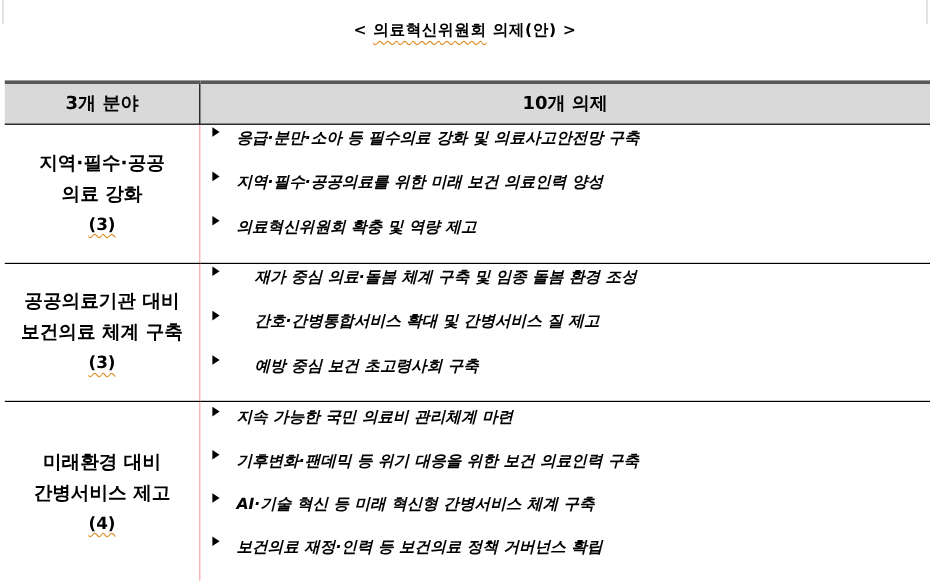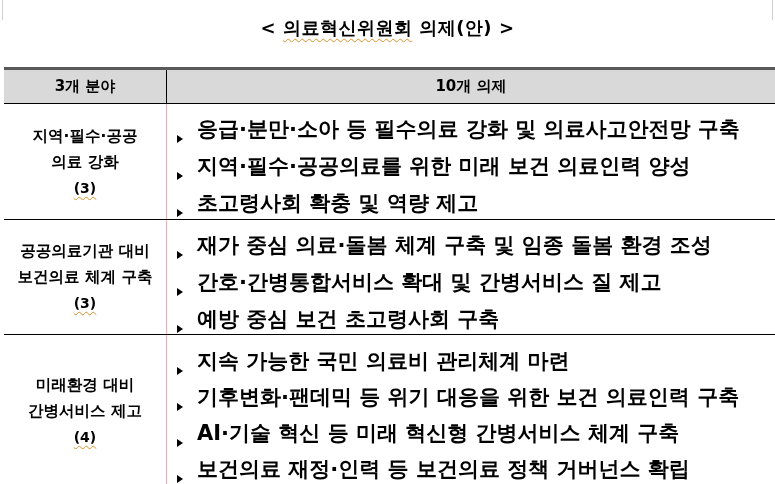--- a/index.html
+++ b/index.html
@@ -30,21 +30,21 @@
       width: 2px;
       height: 20px;
       border-left: 1px solid #d0d0d0;
     }
     .title {
       position: absolute;
       top: 16px;
       left: 0;
       width: 775px;
       text-align: center;
-      font-size: 18px;
+      font-size: 13px;
       font-weight: bold;
       letter-spacing: 0.5px;
     }
     .title .squiggle {
       text-decoration: underline wavy #e0902a;
       text-decoration-thickness: 1px;
       text-underline-offset: 4px;
     }
     table.agenda {
       position: absolute;
@@ -94,39 +94,40 @@
       text-decoration-thickness: 1px;
       text-underline-offset: 3px;
     }
     ul.items {
       list-style: none;
       margin: 0;
       padding: 0 0 0 10px;
     }
     ul.items li {
       display: flex;
-      align-items: flex-end;
-      font-size: 21px;
+      align-items: flex-start;
+      font-size: 13px;
       font-weight: bold;
       white-space: nowrap;
+      font-style: italic;
     }
     .bullet {
       display: inline-block;
       width: 0;
       height: 0;
       border-top: 4px solid transparent;
       border-bottom: 4px solid transparent;
       border-left: 6px solid #000000;
       margin-right: 14px;
       flex-shrink: 0;
     }
     .row1 td { height: 115px; }
     .row1 ul.items li { height: 37px; }
     .row2 td { height: 114px; }
-    .row2 ul.items li { height: 37px; }
+    .row2 ul.items li { height: 37px; gap: 15px; }
     .row3 td { height: 151px; }
     .row3 ul.items li { height: 36px; }
   </style>
 </head>
 <body>
 
 <div class="page-edge"></div>
 <div class="page-edge-right"></div>
 
 <div class="title">
@@ -153,21 +154,21 @@
           <li>
               <span class="bullet"></span>
               <span>응급·분만·소아 등 필수의료 강화 및 의료사고안전망 구축</span>
             </li>
           <li>
               <span class="bullet"></span>
               <span>지역·필수·공공의료를 위한 미래 보건 의료인력 양성</span>
             </li>
           <li>
               <span class="bullet"></span>
-              <span>초고령사회 확충 및 역량 제고</span>
+              <span>의료혁신위원회 확충 및 역량 제고</span>
             </li>
         </ul>
       </td>
     </tr>
 
     <tr class="row2">
       <td class="area-cell">
         <span>공공의료기관 대비</span><br>
         <span>보건의료 체계 구축</span>
         <span class="area-count"><span class="squiggle">(3)</span></span>

